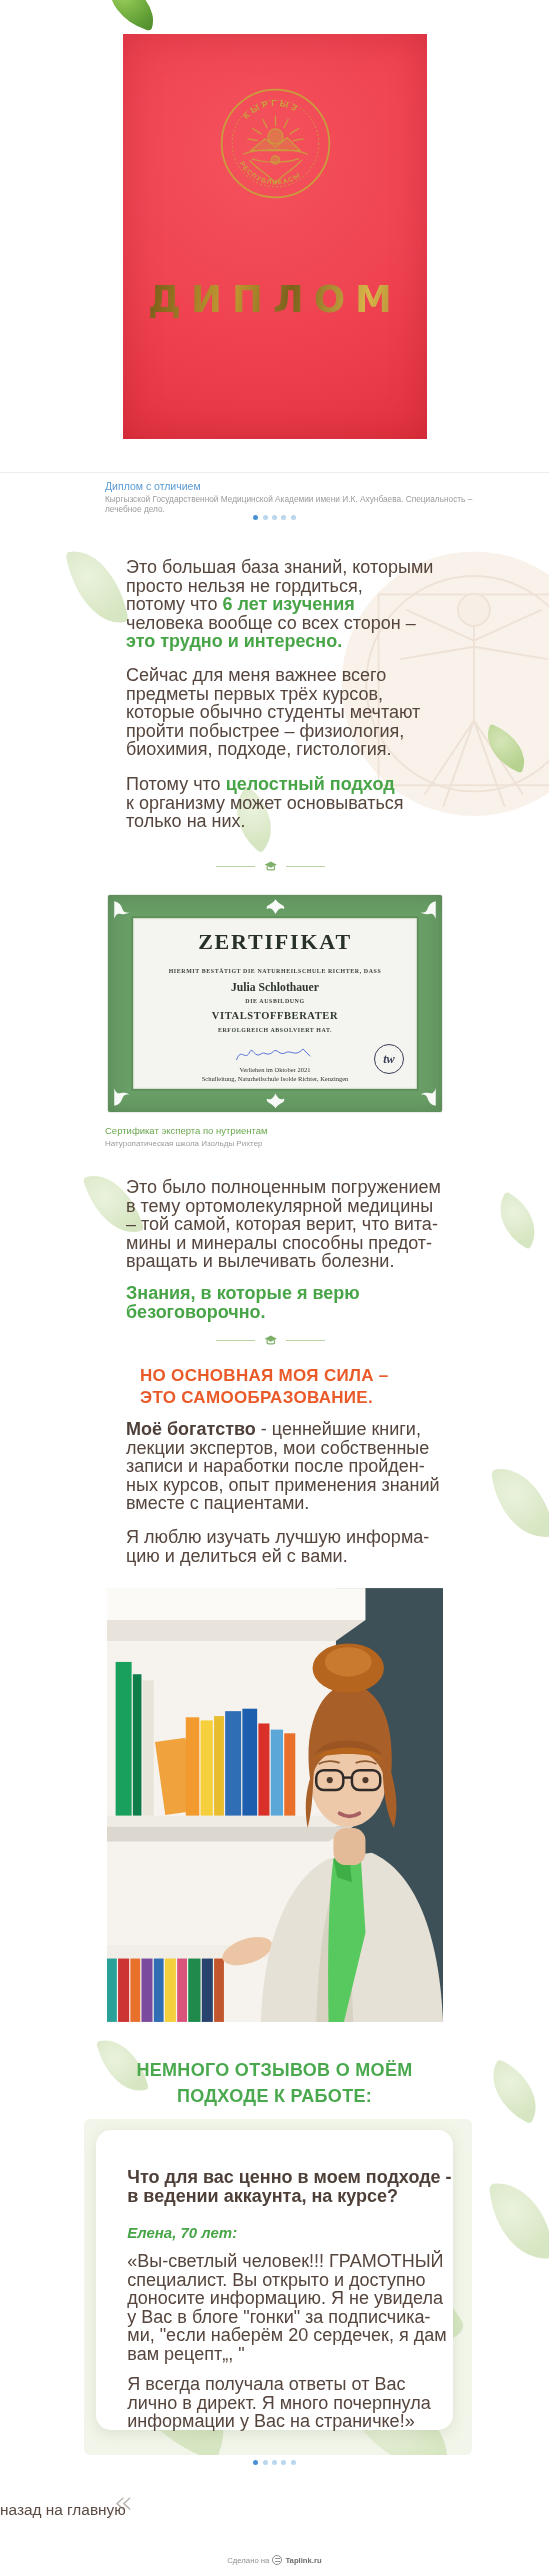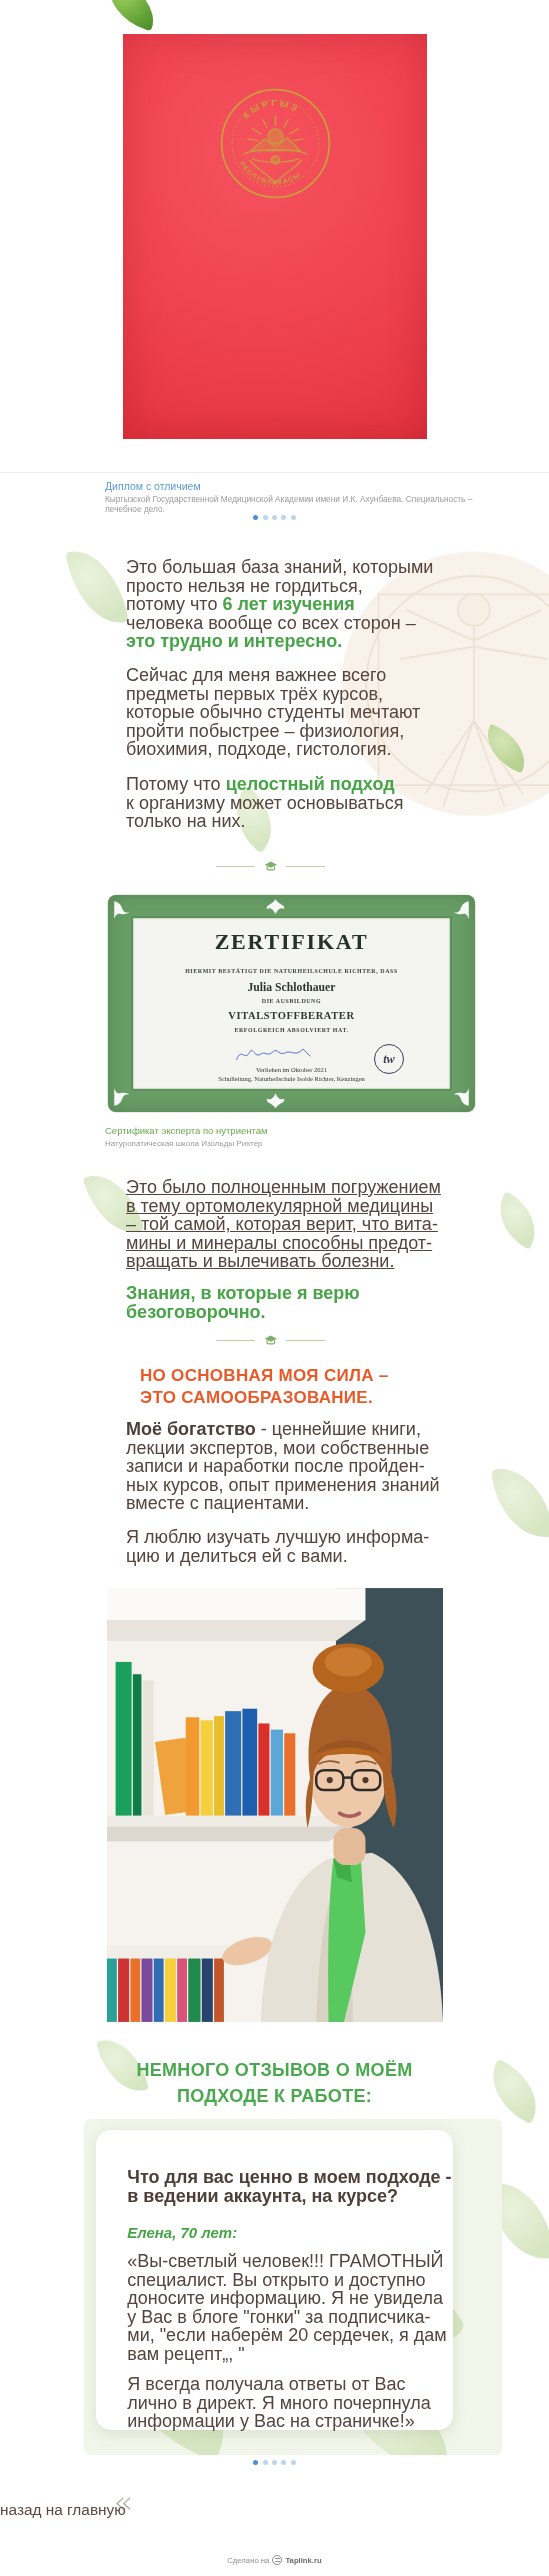--- a/index.html
+++ b/index.html
@@ -35,21 +35,21 @@
   .para .grn, .grn{color:#47a447;font-weight:bold;}
   .bold-dark{font-weight:bold;color:#4e4038;}
 
   .divider{display:flex;align-items:center;gap:8.6px;}
   .divider .dline{width:39px;height:1.2px;background:#b9d3a2;}
 
   .orange-h{font-size:17px;line-height:22px;font-weight:bold;color:#ea5a28;letter-spacing:0.3px;}
   .green-h{font-size:18px;line-height:26px;font-weight:bold;color:#4aa94e;text-align:center;letter-spacing:0.3px;}
 
   
-  .cert{background:#699e66;border-radius:8px;box-shadow:0 0 0 0.6px #d8d8d4, inset 0 0 18.5px rgba(30,60,30,.25);padding-left:33px;}
+  .cert{background:#699e66;border-radius:2px;box-shadow:0 0 0 0.6px #d8d8d4, inset 0 0 18.5px rgba(30,60,30,.25);}
   .cert-inner{position:absolute;left:27px;top:25px;right:27px;bottom:25px;background:#f4f4f0;
               box-shadow:0 0 0 1.8px #f0f0ea, 0 0 0 3.7px #5c8f59;}
   .cert-txt{position:absolute;left:0;right:0;text-align:center;color:#2e372e;font-family:"Liberation Serif","DejaVu Serif",serif;}
   .cert-small{font-size:5.9px;letter-spacing:0.6px;font-weight:bold;color:#3a433a;}
   .corner-orn{position:absolute;color:rgba(255,255,255,.95);}
 
   .quote-card{background:#ffffff;border-radius:15px;box-shadow:0 3.7px 13.6px rgba(120,140,100,.18);}
   .slide-bg{background:#f2f6ea;border-radius:6.2px;overflow:hidden;}
 
   .back-text{font-size:15.4px;color:#5a4a42;text-align:left;}
@@ -96,20 +96,21 @@
         <path id="arcTop" d="M 36,100 A 64,64 0 0 1 164,100"></path>
         <path id="arcBot" d="M 30,100 A 70,70 0 0 0 170,100"></path>
       </defs>
       <text font-size="15" fill="#c9a13b" font-weight="bold" letter-spacing="5">
         <textPath href="#arcTop" startOffset="22%">КЫРГЫЗ</textPath>
       </text>
       <text font-size="11.5" fill="#c9a13b" font-weight="bold" letter-spacing="2">
         <textPath href="#arcBot" startOffset="16%">РЕСПУБЛИКАСЫ</textPath>
       </text>
     </svg>
+    <div class="abs diploma-title" style="left:0;right:0;top:244px;">ДИПЛОМ</div>
   </div>
 
   <div class="abs hairline" style="left:0;top:472px;width:549px;"></div>
 
   <div class="abs cap-title-blue" style="left:105px;top:480px;">Диплом с отличием</div>
   <div class="abs cap-sub" style="left:105px;top:494px;width:382px;">Кыргызской Государственной Медицинской Академии имени И.К. Ахунбаева. Специальность – лечебное дело.</div>
 
   <div class="abs dots" style="left:0;top:515px;width:549px;">
     <span class="dot active"></span>
     <span class="dot"></span>
@@ -202,21 +203,21 @@
           font-style:italic;font-weight:bold;font-size:12.3px;color:#3a3f55;">tw</div>
   </div>
 
   <div class="abs cap-title-green" style="left:105px;top:1125px;">Сертификат эксперта по нутриентам</div>
   <div class="abs cap-sub" style="left:105px;top:1139px;font-size:8px;">Натуропатическая школа Изольды Рихтер</div>
 
   <div class="leaf leaf-pale abs" style="left:92px;top:1170px;width:43px;height:68px;transform:rotate(-18deg);"></div>
   <div class="leaf leaf-pale abs" style="left:493px;top:1201px;width:49px;height:39px;transform:rotate(30deg);"></div>
   <div class="leaf leaf-pale abs" style="left:496px;top:1466px;width:53px;height:74px;transform:rotate(-8deg);"></div>
 
-  <div class="abs para" style="left:126px;top:1178px;text-decoration:underline;">
+  <div class="abs para" style="left:126px;top:1178px;">
     <div>Это было полноценным погружением</div>
     <div>в тему ортомолекулярной медицины</div>
     <div>– той самой, которая верит, что вита-</div>
     <div>мины и минералы способны предот-</div>
     <div>вращать и вылечивать болезни.</div>
   </div>
   <div class="abs para" style="left:126px;top:1284px;">
     <div class="grn">Знания, в которые я верю</div>
     <div class="grn">безоговорочно.</div>
   </div>
@@ -316,21 +317,21 @@
 
   <div class="leaf leaf-pale abs" style="left:103px;top:2036px;width:39px;height:59px;transform:rotate(-15deg);"></div>
   <div class="leaf leaf-pale abs" style="left:485px;top:2070px;width:59px;height:43px;transform:rotate(28deg);"></div>
   <div class="leaf leaf-pale abs" style="left:493px;top:2181px;width:57px;height:80px;transform:rotate(-6deg);"></div>
 
   <div class="abs green-h" style="left:0;top:2057px;width:549px;">
     <div>НЕМНОГО ОТЗЫВОВ О МОЁМ</div>
     <div>ПОДХОДЕ К РАБОТЕ:</div>
   </div>
 
-  <div class="abs slide-bg" style="left:84px;top:2119px;width:418px;height:336px;">
+  <div class="abs slide-bg" style="left:84px;top:2119px;width:388px;height:336px;">
     <div class="leaf leaf-pale abs" style="left:18.5px;top:222px;width:136px;height:99px;transform:rotate(22deg);"></div>
     <div class="leaf leaf-pale abs" style="left:203px;top:136px;width:160px;height:123px;transform:rotate(-30deg);"></div>
     <div class="leaf leaf-pale abs" style="left:259px;top:271px;width:111px;height:74px;transform:rotate(12deg);"></div>
     <div class="quote-card abs" style="left:12.3px;top:11px;width:357px;height:300px;">
       <div class="abs para bold-dark" style="left:31px;top:38px;font-weight:bold;">
         <div>Что для вас ценно в моем подходе -</div>
         <div>в ведении аккаунта, на курсе?</div>
       </div>
       <div class="abs" style="left:31px;top:94px;font-size:15px;font-style:italic;color:#47a447;font-weight:bold;">Елена, 70 лет:</div>
       <div class="abs para" style="left:31px;top:122px;">

